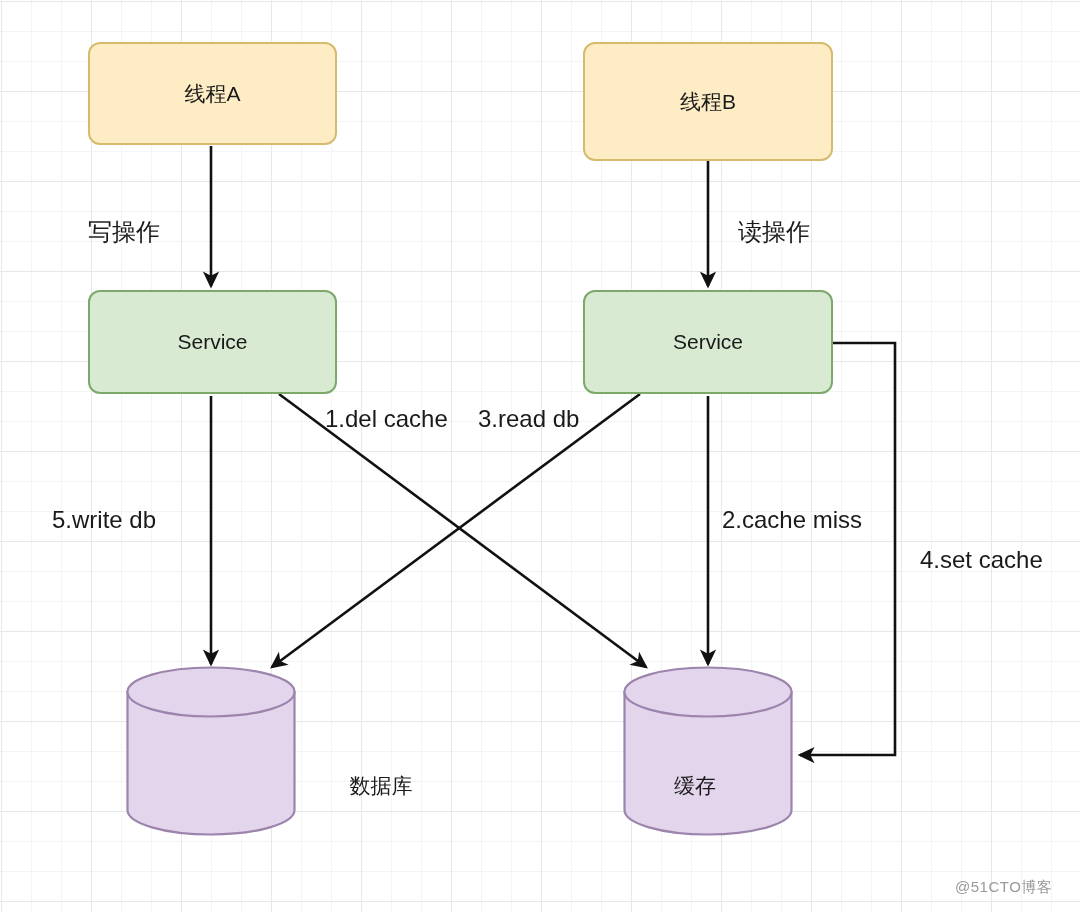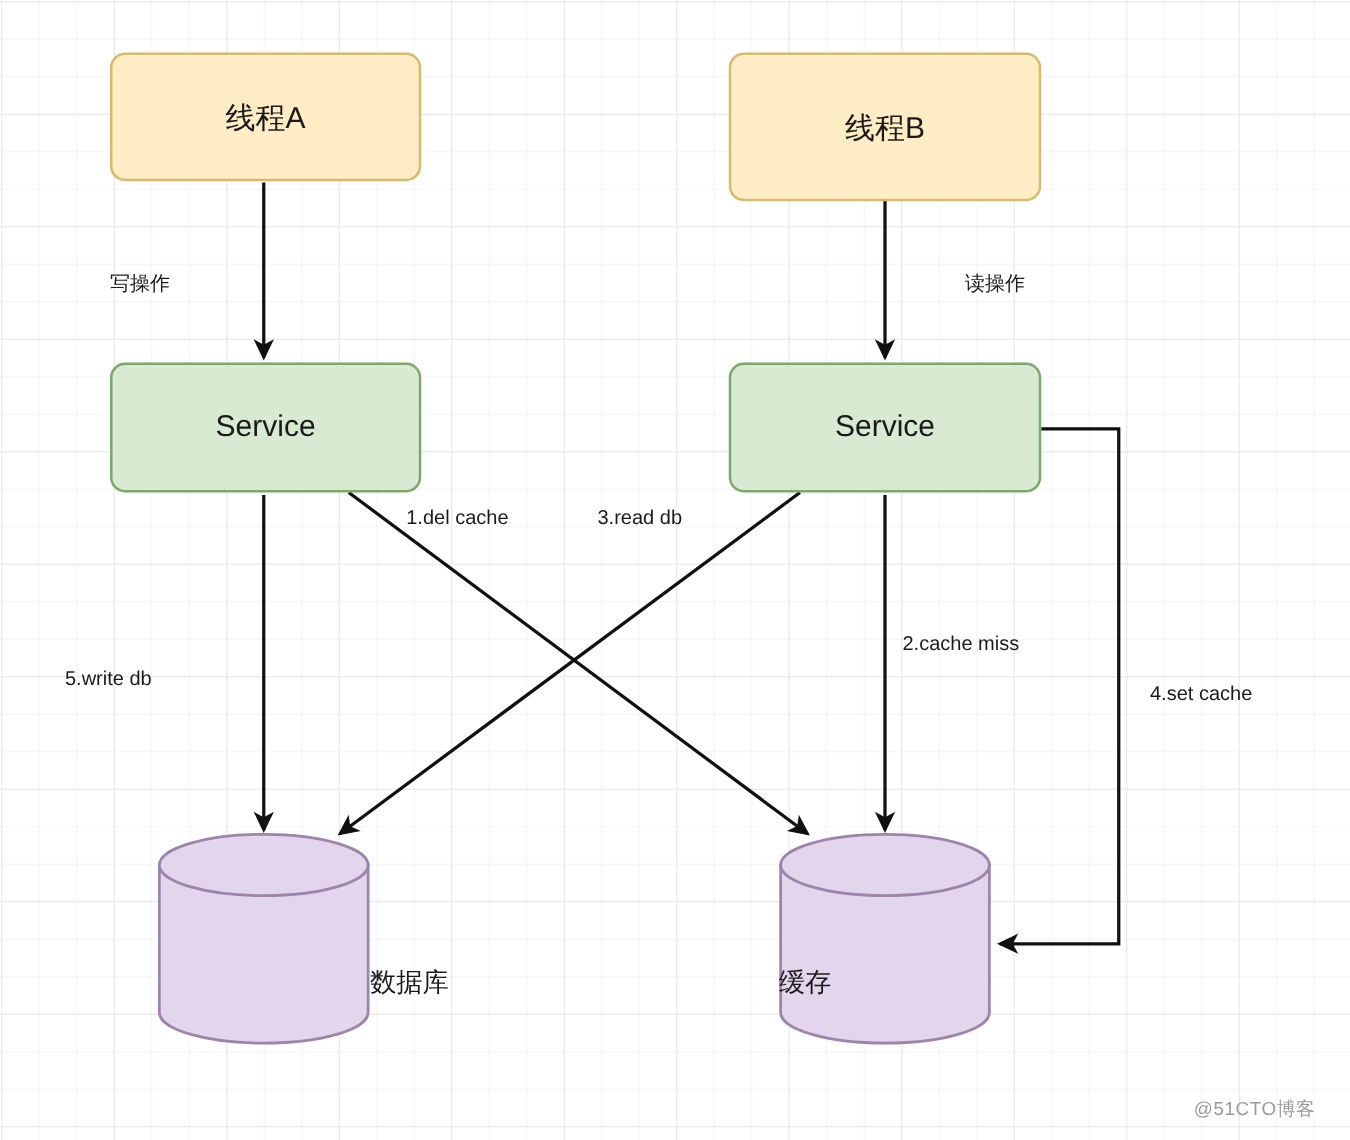--- a/index.html
+++ b/index.html
@@ -38,45 +38,45 @@
     box-sizing: border-box;
     display: flex;
     align-items: center;
     justify-content: center;
     text-align: center;
   }
   .node-box {
     border-radius: 12px;
     border-width: 2px;
     border-style: solid;
-    font-size: 24px;
+    font-size: 21px;
     color: #1a1a1a;
   }
   .node-thread {
     background: #fdecc4;
     border-color: #d6bb6e;
   }
   .node-service {
     background: #d9ead3;
     border-color: #7aa96a;
   }
   .cyl {
     position: absolute;
   }
   .cyl-label {
     position: absolute;
     width: 100%;
-    text-align: left;
+    text-align: center;
     font-size: 21px;
     color: #1a1a1a;
     pointer-events: none;
   }
   .edge-label {
     position: absolute;
-    font-size: 16px;
+    font-size: 24px;
     color: #1a1a1a;
     white-space: nowrap;
     line-height: 1;
   }
   .watermark {
     position: absolute;
     font-size: 15px;
     color: #9a9a9a;
     white-space: nowrap;
     letter-spacing: 0.5px;
@@ -136,27 +136,27 @@
   <div class="cyl" style="left:623px; top:666px; width:144px; height:170px;">
     <svg width="170" height="170" viewBox="0 0 170 170" xmlns="http://www.w3.org/2000/svg">
       <path d="M 1.5 26 L 1.5 144 A 83.5 24.5 0 0 0 168.5 144 L 168.5 26 Z" fill="#e2d5ec" stroke="#9c84ad" stroke-width="2.2"></path>
       <ellipse cx="85" cy="26" rx="83.5" ry="24.5" fill="#e2d5ec" stroke="#9c84ad" stroke-width="2.2"></ellipse>
     </svg>
     <span class="cyl-label" style="top:106px;">缓存</span>
   </div>
 
   <div class="edge-label" style="left:88px; top:220px;">写操作</div>
 
-  <div class="edge-label" style="left:772px; top:220px;">读操作</div>
+  <div class="edge-label" style="left:738px; top:220px;">读操作</div>
 
   <div class="edge-label" style="left:325px; top:407px;text-align:right;">1.del cache</div>
 
   <div class="edge-label" style="left:722px; top:508px;">2.cache miss</div>
 
   <div class="edge-label" style="left:478px; top:407px;">3.read db</div>
 
   <div class="edge-label" style="left:920px; top:508px;margin-top:40px;">4.set cache</div>
 
-  <div class="edge-label" style="left:52px; top:536px;text-align:center;">5.write db</div>
+  <div class="edge-label" style="left:52px; top:508px;text-align:center;">5.write db</div>
 
   <div class="watermark" style="left:955px; top:878px;text-align:center;">@51CTO博客</div>
 
 </div>
 
 </body></html>

